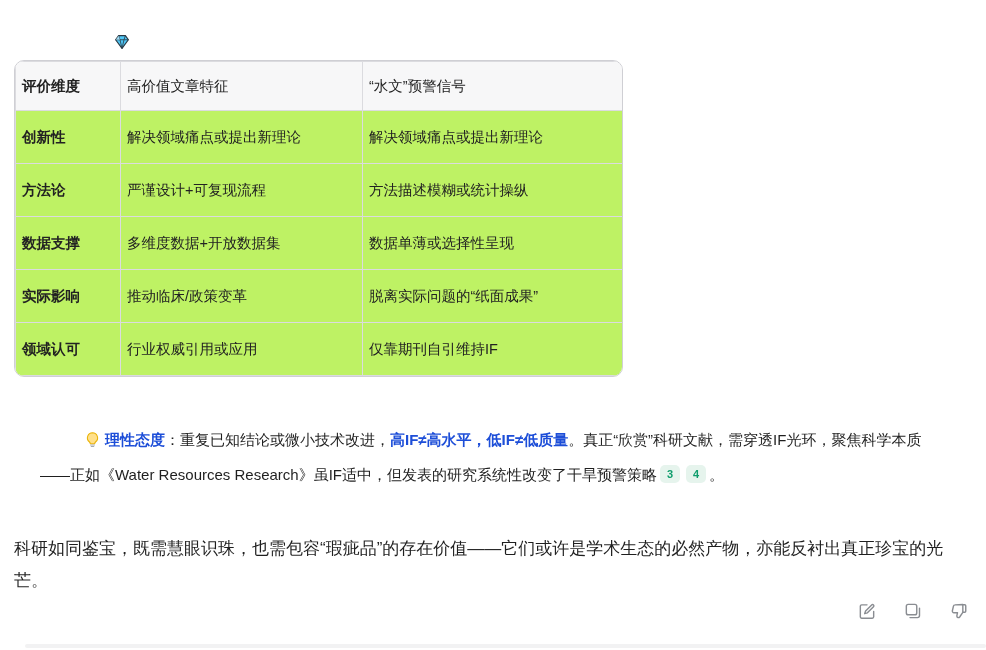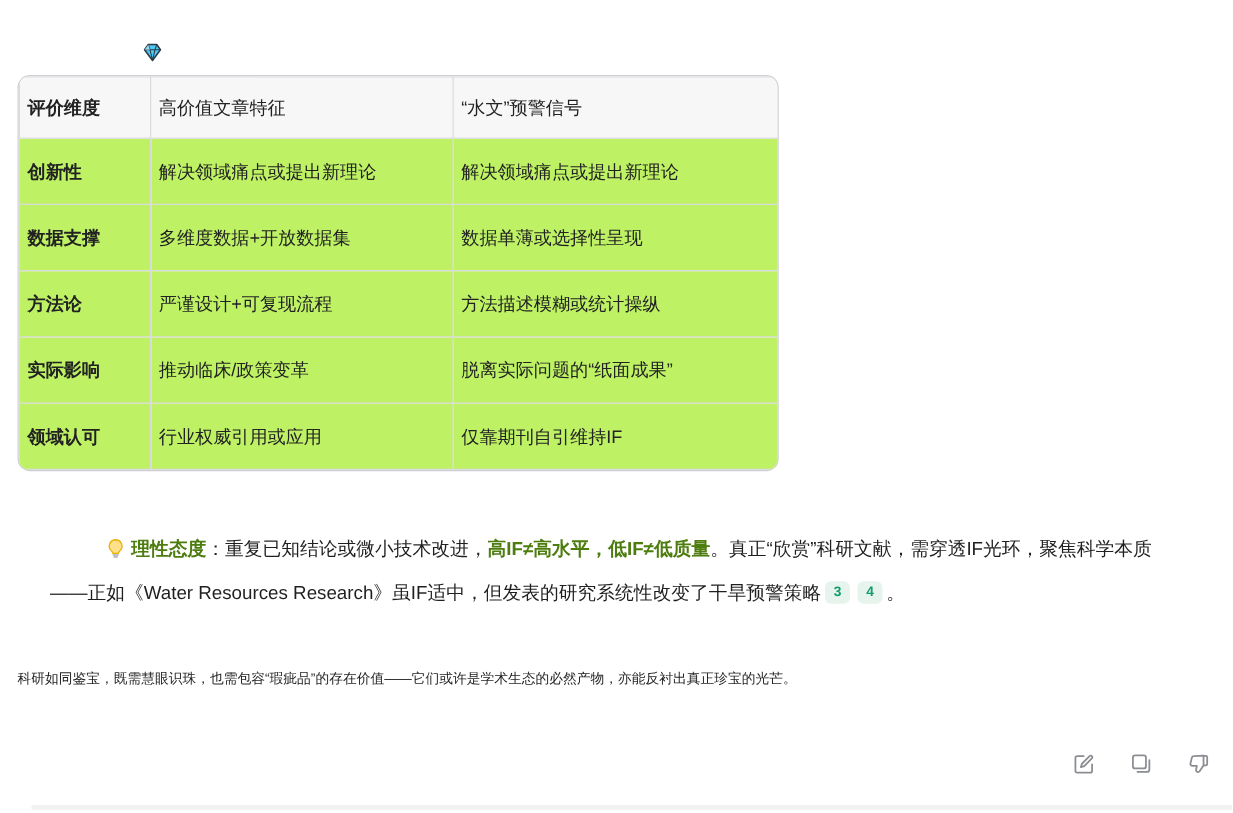--- a/index.html
+++ b/index.html
@@ -22,31 +22,31 @@
   thead th{height:48px;background:#f7f7f8;font-weight:400;}
   thead th.dim{font-weight:700;}
   tbody td{height:52px;background:#bef264;}
   tbody td.dim{font-weight:700;}
   col.c1{width:105px}col.c2{width:242px}col.c3{width:260px}
   
   .tip{
     position:absolute;left:40px;top:409px;width:896px;
     font-size:15px;line-height:32px;text-indent:22px;color:#1f1f1f;
   }
-  .tip b{font-weight:700;color:#4d7c0f;}
+  .tip b{font-weight:700;color:#1d4ed8;}
   .cite{
     display:inline-block;min-width:14px;height:18px;line-height:18px;padding:0 3px;
     border-radius:5px;background:#e6f4ed;color:#0f9d6c;
     font-size:11px;font-weight:700;text-align:center;text-indent:0;
     margin:0 3px;vertical-align:2px;cursor:pointer;
   }
   
   .closing{
     position:absolute;left:14px;top:516px;width:950px;
-    font-size:11px;line-height:32px;color:#1f1f1f;
+    font-size:17px;line-height:32px;color:#1f1f1f;
   }
   
   .actions{position:absolute;top:601px;right:16px;display:flex;gap:24px;align-items:center;}
   .act-btn{width:22px;height:22px;background:none;border:none;padding:0;cursor:pointer;display:flex;align-items:center;justify-content:center;}
   .act-btn svg{stroke:#8a8d92;fill:none;stroke-width:1.7;stroke-linecap:round;stroke-linejoin:round;}
   
   .divider{position:absolute;left:25px;right:0;top:644px;height:4px;background:#f2f2f3;border-radius:2px;}
 </style>
 </head>
 <body>
@@ -76,28 +76,28 @@
         <th>“水文”预警信号</th>
       </tr>
     </thead>
     <tbody>
       <tr>
         <td class="dim">创新性</td>
         <td>解决领域痛点或提出新理论</td>
         <td>解决领域痛点或提出新理论</td>
       </tr>
       <tr>
+        <td class="dim">方法论</td>
+        <td>严谨设计+可复现流程</td>
+        <td>方法描述模糊或统计操纵</td>
+      </tr>
+      <tr>
         <td class="dim">数据支撑</td>
         <td>多维度数据+开放数据集</td>
         <td>数据单薄或选择性呈现</td>
-      </tr>
-      <tr>
-        <td class="dim">方法论</td>
-        <td>严谨设计+可复现流程</td>
-        <td>方法描述模糊或统计操纵</td>
       </tr>
       <tr>
         <td class="dim">实际影响</td>
         <td>推动临床/政策变革</td>
         <td>脱离实际问题的“纸面成果”</td>
       </tr>
       <tr>
         <td class="dim">领域认可</td>
         <td>行业权威引用或应用</td>
         <td>仅靠期刊自引维持IF</td>

